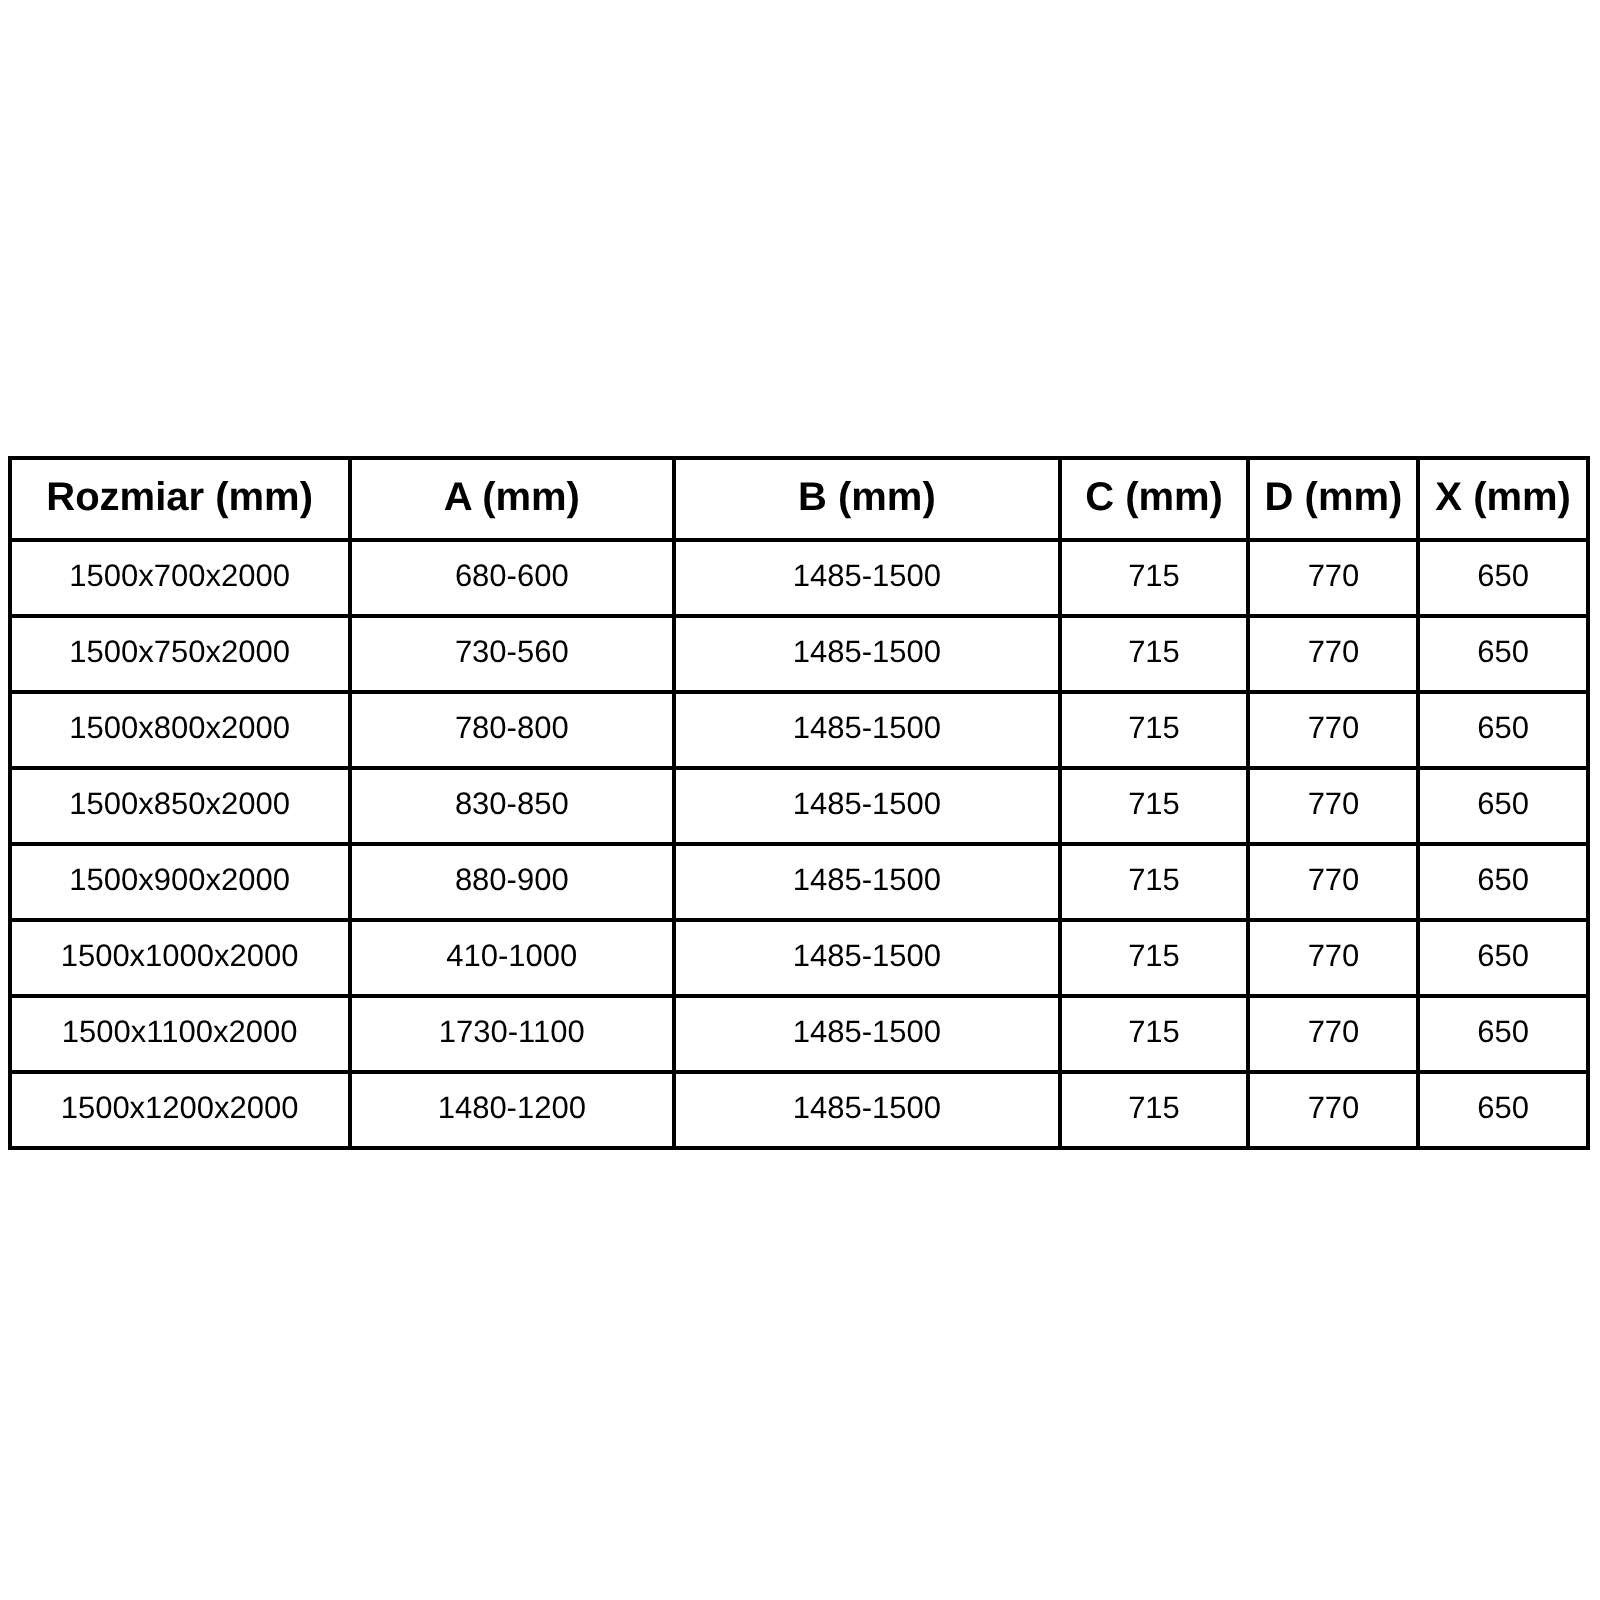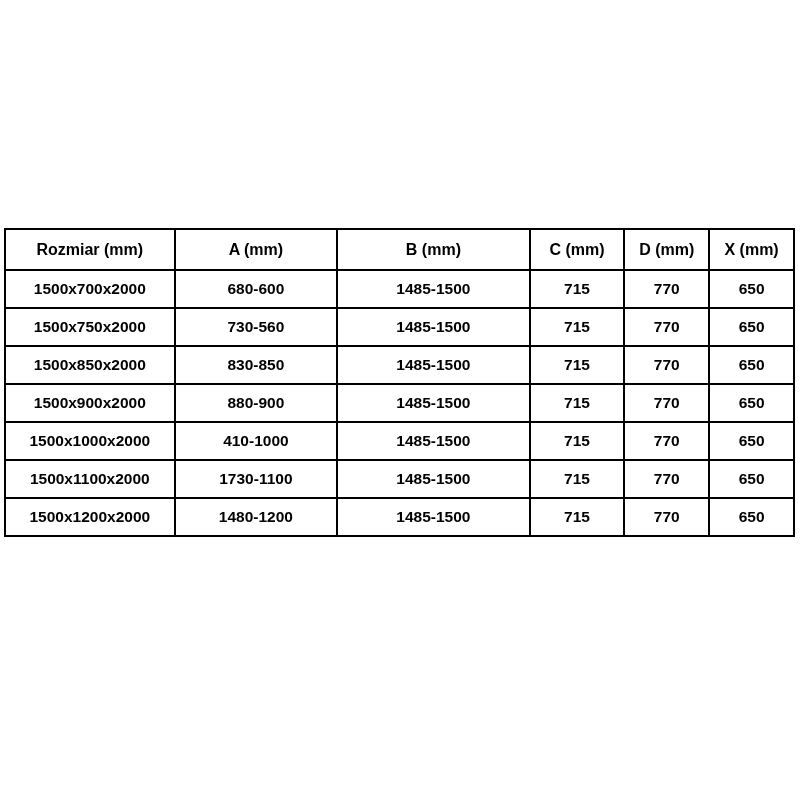--- a/index.html
+++ b/index.html
@@ -30,27 +30,27 @@
   table.spec-table td {
     border: 2px solid #000000;
     text-align: center;
     vertical-align: middle;
     padding: 0;
     overflow: hidden;
     white-space: nowrap;
   }
   table.spec-table th {
     height: 39px;
-    font-size: 16px;
+    font-size: 20px;
     font-weight: bold;
   }
   table.spec-table td {
     height: 36px;
     font-size: 15.5px;
-    font-weight: bold;
+    font-weight: normal;
   }
 </style>
 </head>
 <body>
 
 <div class="table-wrap">
   <table class="spec-table">
     <colgroup>
       <col style="width:21.5%">
       <col style="width:20.6%">
@@ -74,20 +74,28 @@
           <td>1500x700x2000</td>
           <td>680-600</td>
           <td>1485-1500</td>
           <td>715</td>
           <td>770</td>
           <td>650</td>
         </tr>
         <tr>
           <td>1500x750x2000</td>
           <td>730-560</td>
+          <td>1485-1500</td>
+          <td>715</td>
+          <td>770</td>
+          <td>650</td>
+        </tr>
+        <tr>
+          <td>1500x800x2000</td>
+          <td>780-800</td>
           <td>1485-1500</td>
           <td>715</td>
           <td>770</td>
           <td>650</td>
         </tr>
         <tr>
           <td>1500x850x2000</td>
           <td>830-850</td>
           <td>1485-1500</td>
           <td>715</td>

